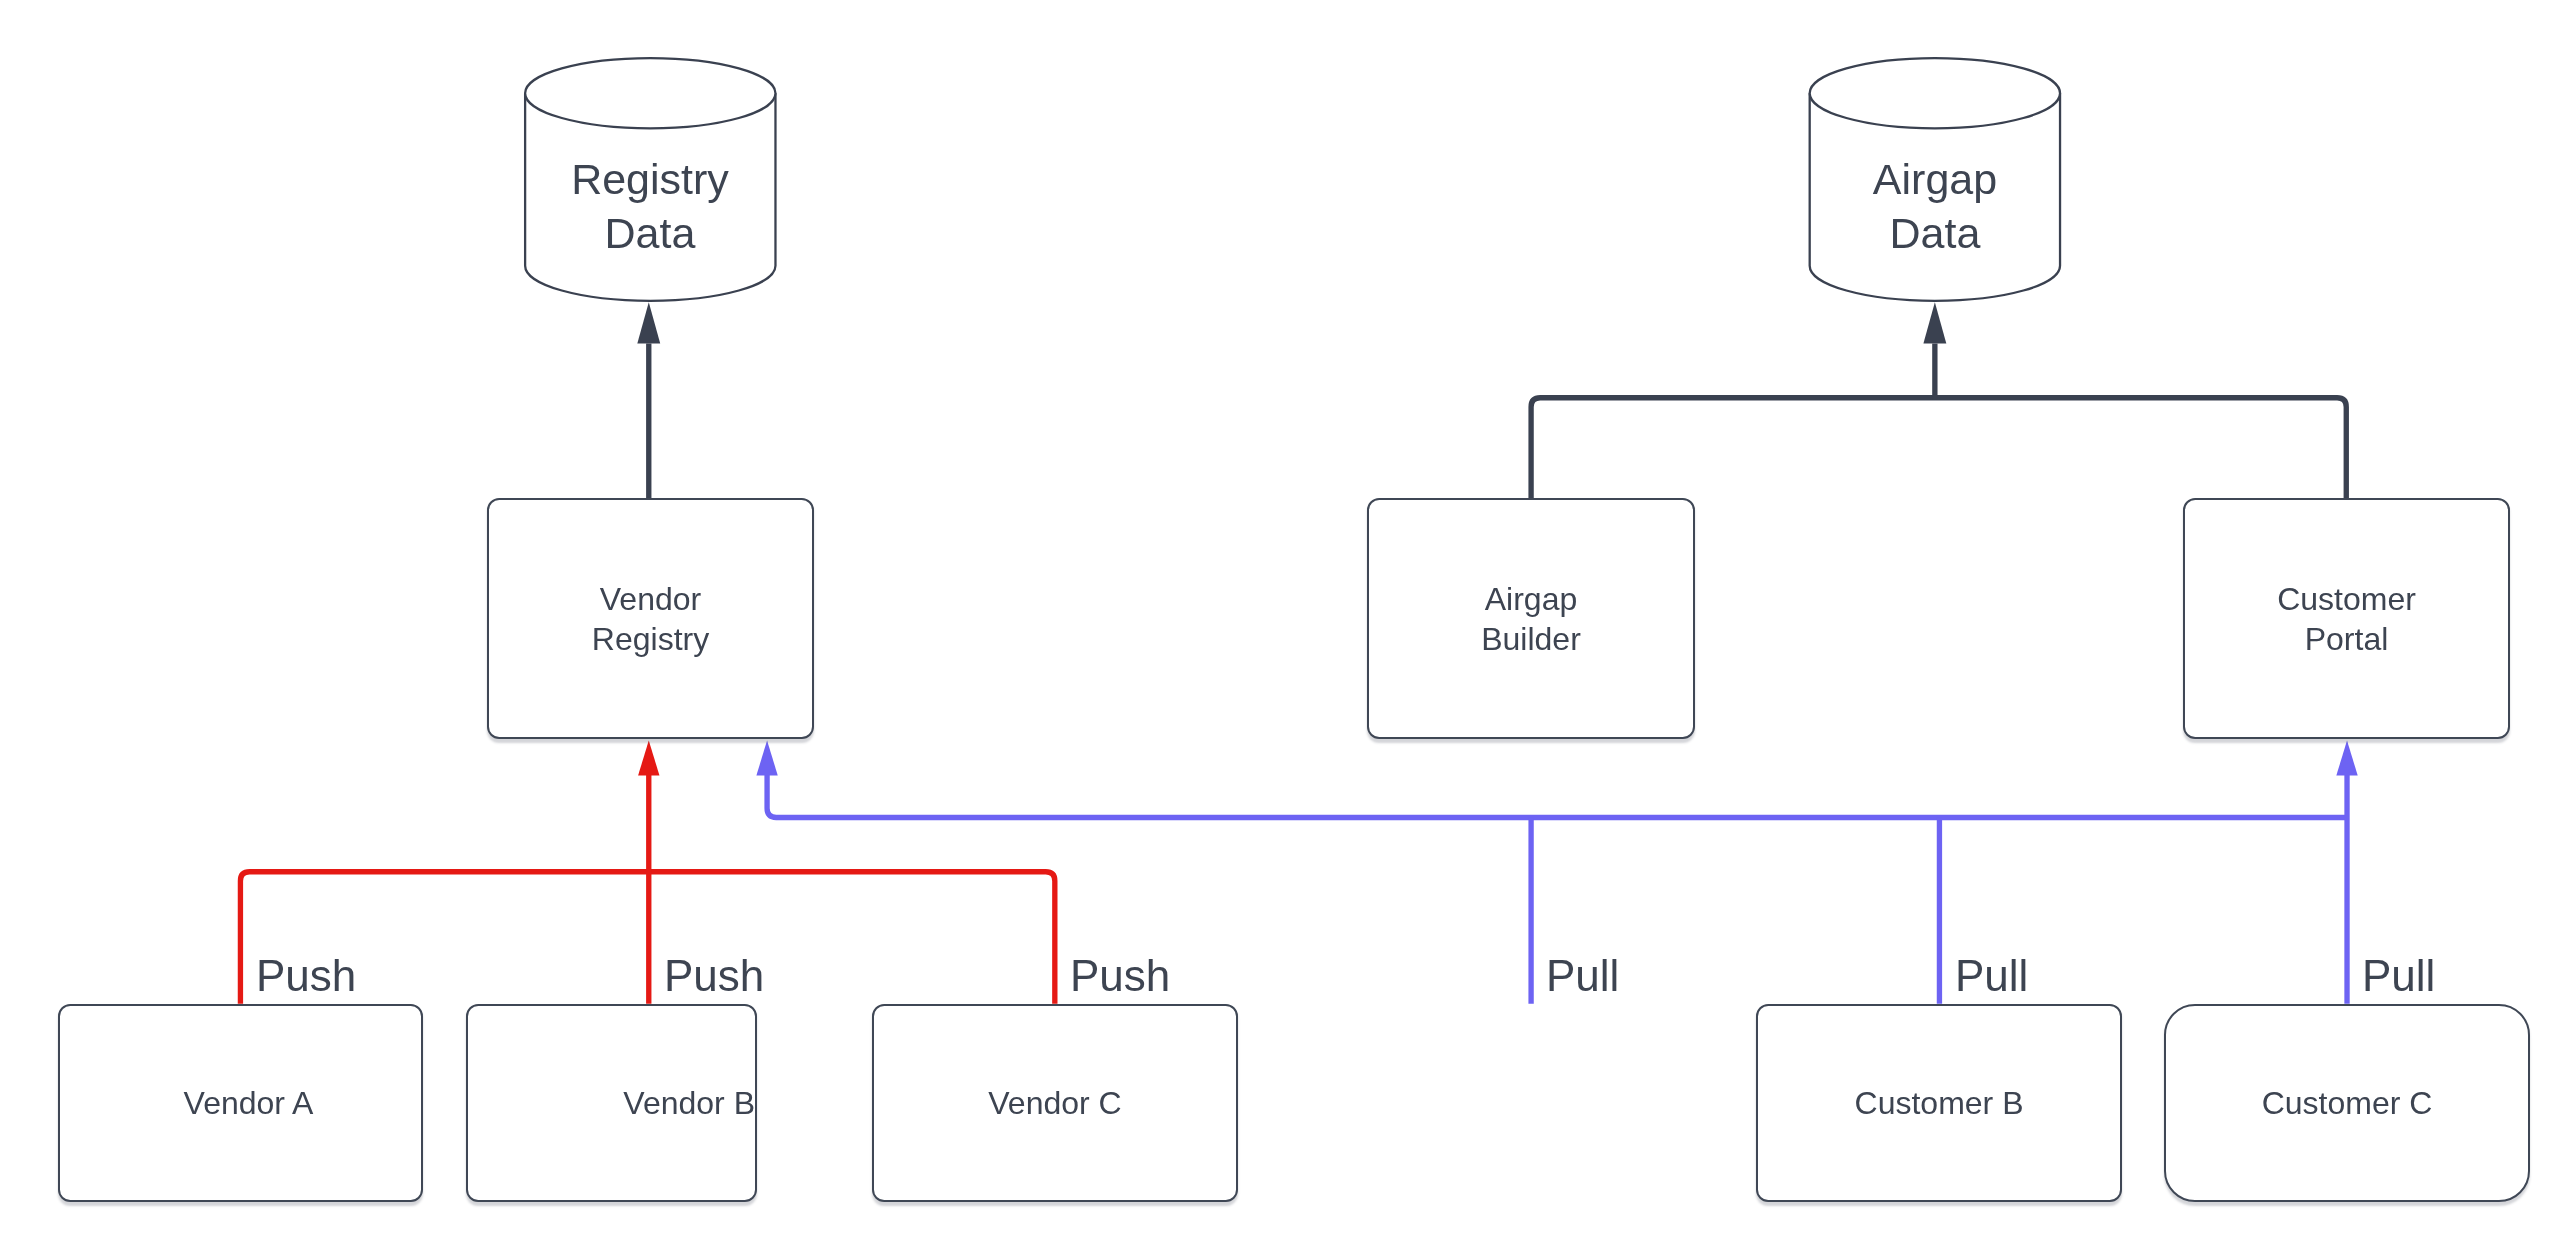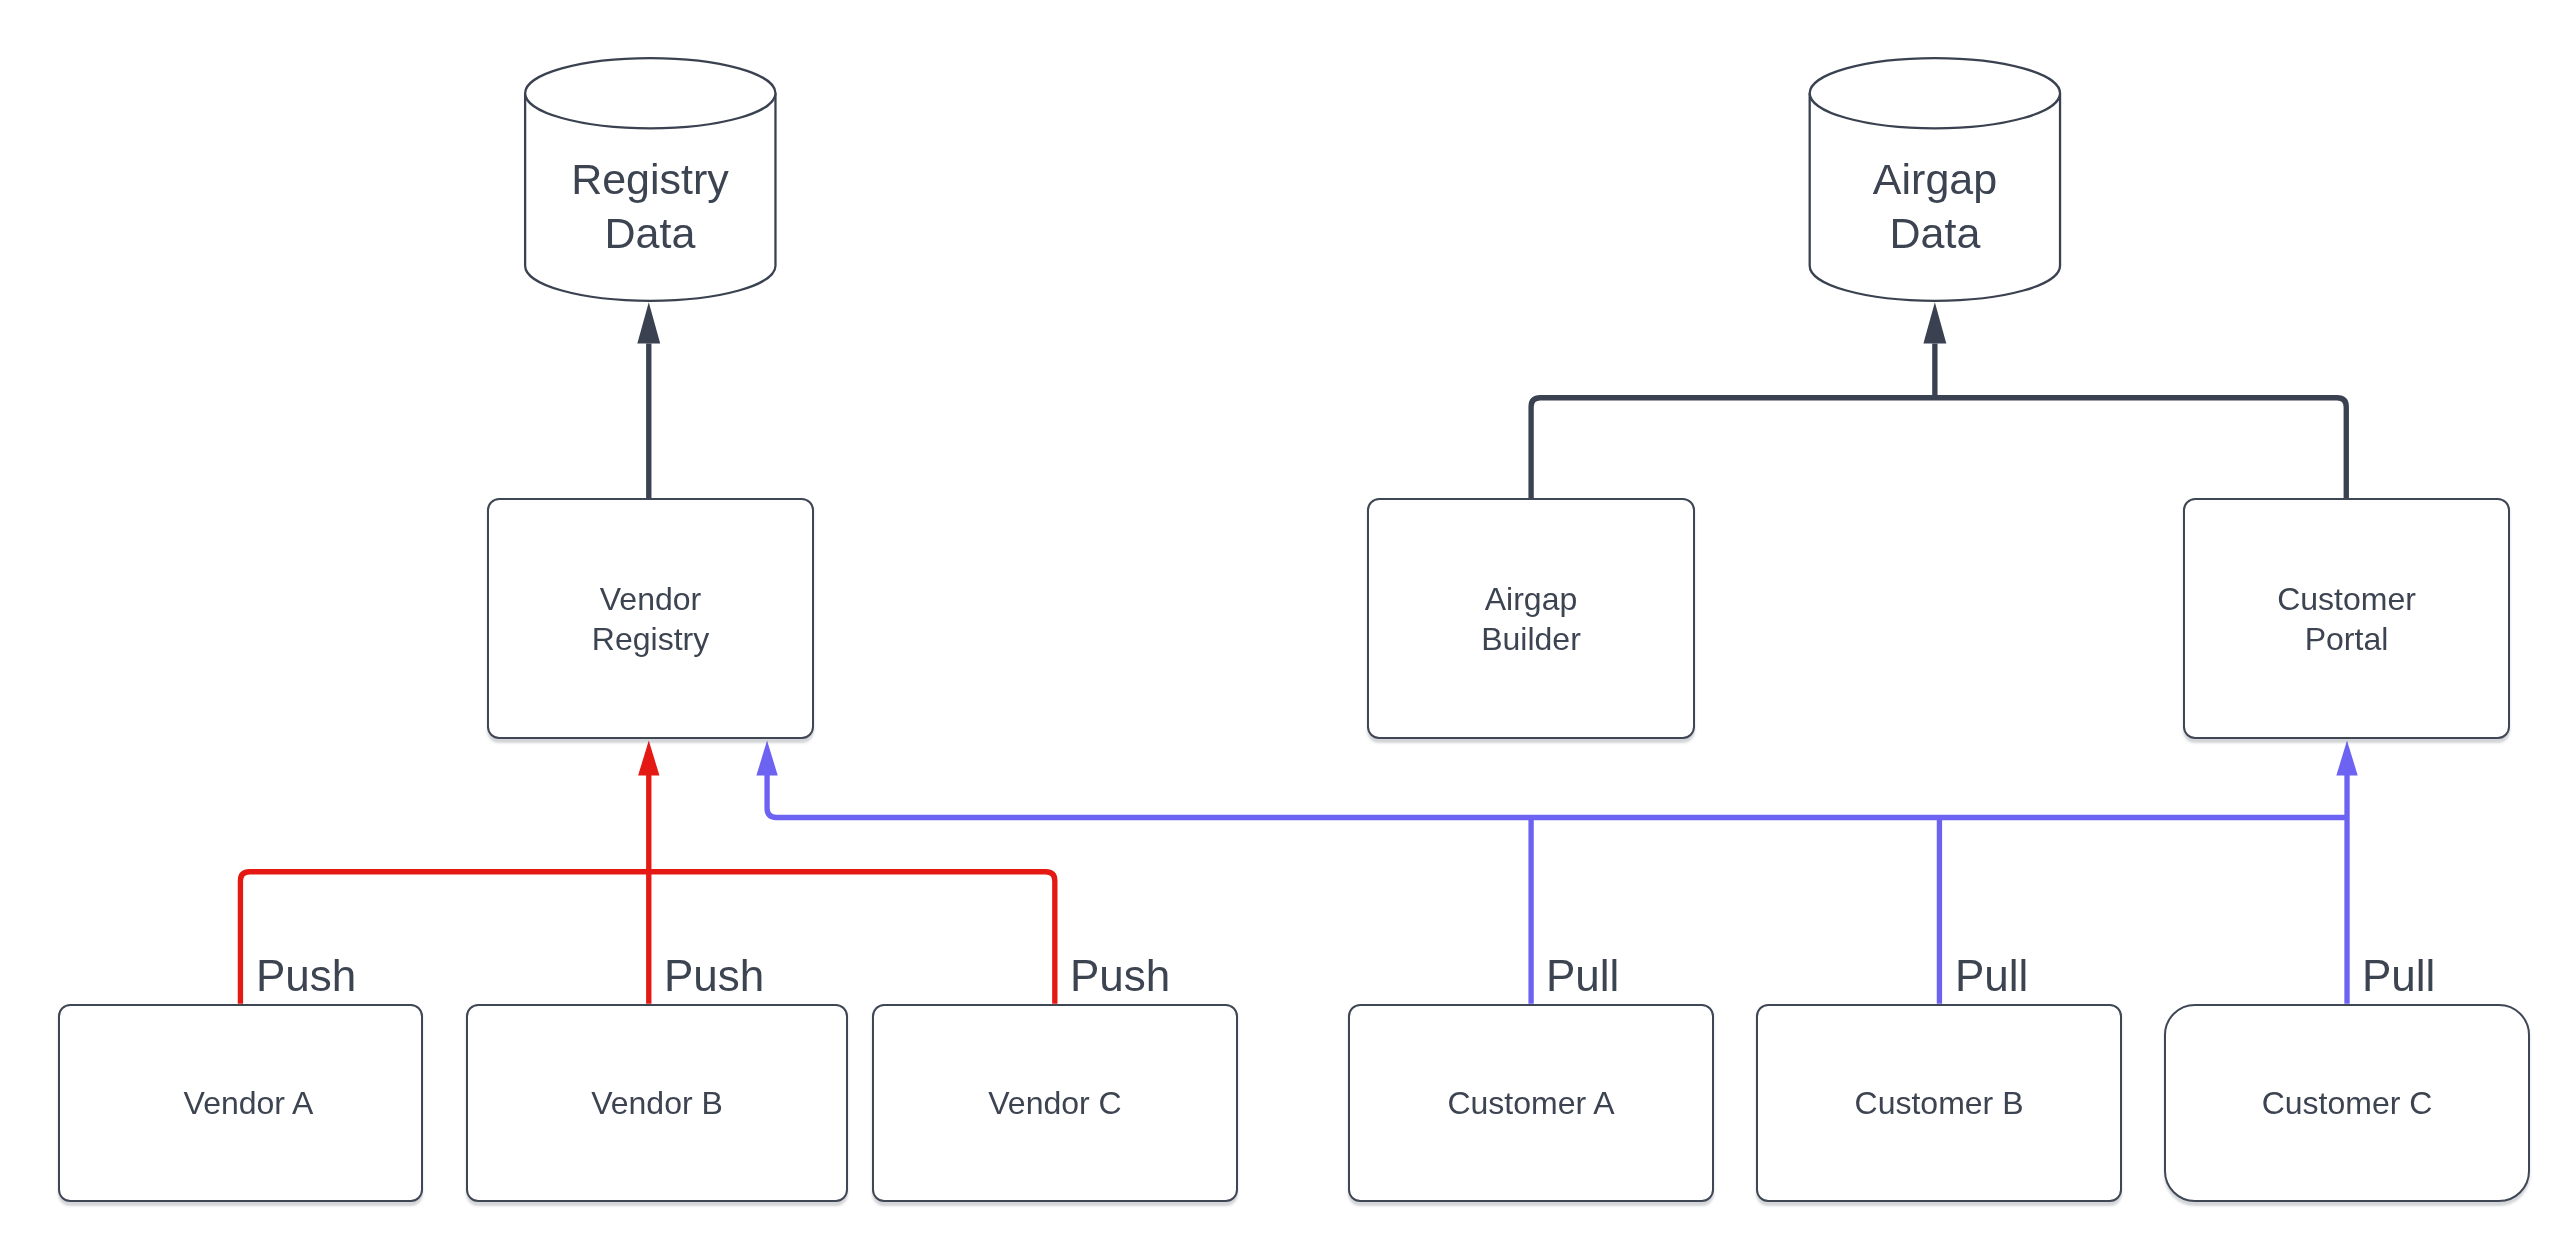--- a/index.html
+++ b/index.html
@@ -113,28 +113,25 @@
 Builder</div>
   </div>
   <div class="node" style="left:2183px; top:498px; width:327px; height:241px;">
     <div class="node-label">Customer
 Portal</div>
   </div>
 
   <div class="node" style="left:58px; top:1004px; width:365px; height:198px;padding-left:16px;">
     <div class="node-label">Vendor A</div>
   </div>
-  <div class="node" style="left:466px; top:1004px; width:382px; height:198px;">
+  <div class="node" style="left:466px; top:1004px; width:291px; height:198px;justify-content:flex-end;">
     <div class="node-label">Vendor B</div>
   </div>
   <div class="node" style="left:872px; top:1004px; width:366px; height:198px;">
     <div class="node-label">Vendor C</div>
-  </div>
-  <div class="node" style="left:1348px; top:1004px; width:366px; height:198px;">
-    <div class="node-label">Customer A</div>
   </div>
   <div class="node" style="left:1756px; top:1004px; width:366px; height:198px;">
     <div class="node-label">Customer B</div>
   </div>
   <div class="node" style="left:2164px; top:1004px; width:366px; height:198px;border-radius:31px;">
     <div class="node-label">Customer C</div>
   </div>
 
   <div class="edge-label" style="left:256px; top:933px;">Push</div>
   <div class="edge-label" style="left:664px; top:933px;">Push</div>

